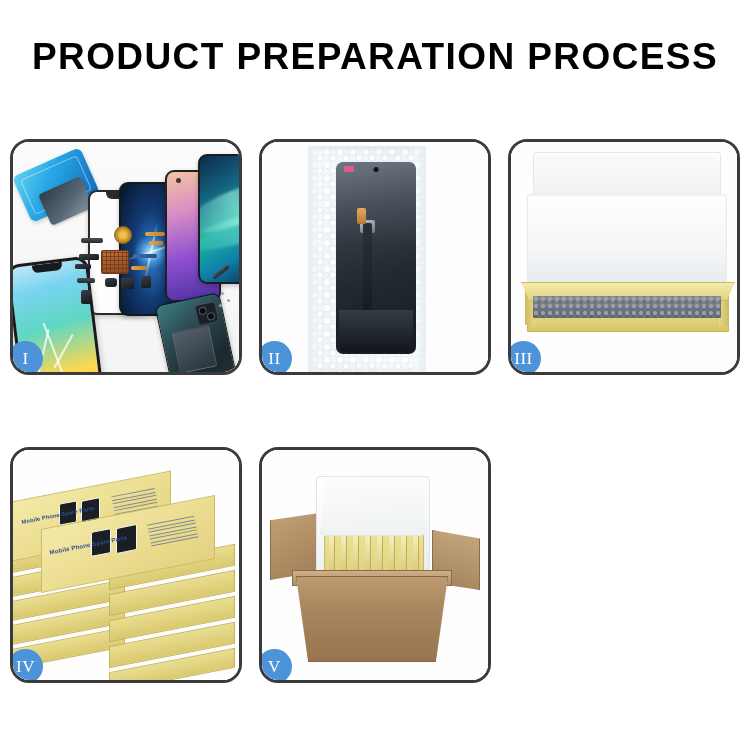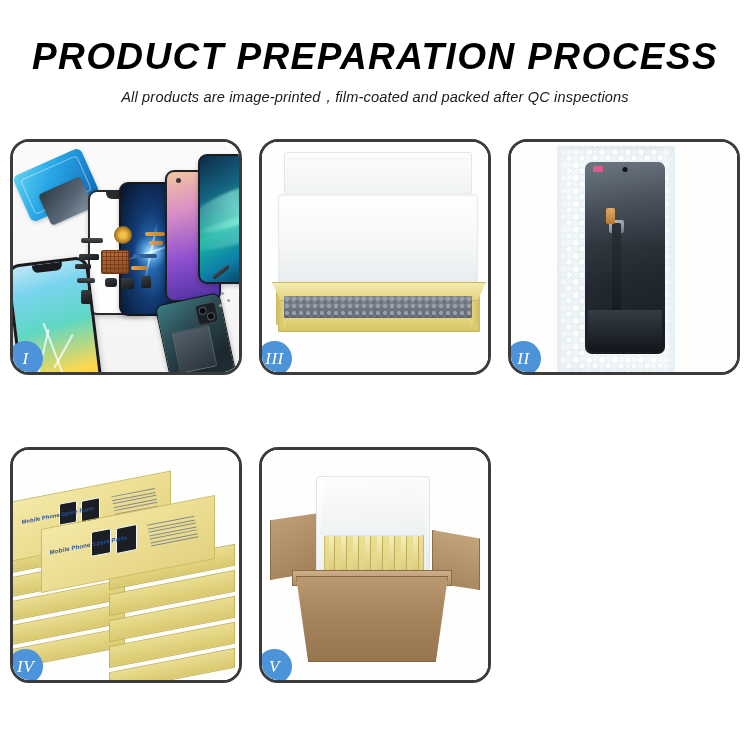--- a/index.html
+++ b/index.html
@@ -1,21 +1,21 @@
 <!DOCTYPE html>
 <html><head>
 <meta charset="utf-8">
 <style>
   html,body{margin:0;padding:0;}
   body{
     width:750px;height:750px;background:#ffffff;
     font-family:"Liberation Sans", sans-serif;
     overflow:hidden;position:relative;
   }
-  .page{position:relative;width:750px;height:577px;font-style:italic;}
+  .page{position:relative;width:750px;height:577px;}
 
   
   .header{position:absolute;left:0;top:0;width:750px;text-align:center;}
   .title{
     margin:0;padding-top:38px;
     font-size:37px;font-weight:700;letter-spacing:1.4px;
     color:#000;line-height:1.05;font-family:"Liberation Sans", sans-serif;
   }
   .subtitle{
     margin:0;padding-top:11px;
@@ -314,21 +314,20 @@
     background:linear-gradient(160deg,rgba(255,255,255,.7),rgba(232,238,241,.35));
     clip-path:polygon(18% 0,100% 22%,88% 100%,0 62%);}
 </style>
 </head>
 <body>
 
 <div class="page">
 
   <div class="header">
     <h1 class="title">PRODUCT PREPARATION PROCESS</h1>
-    <p class="subtitle">All products are image-printed，film-coated and packed after QC inspections</p>
   </div>
 
   <div class="grid">
 
     <div class="panel">
       <div class="stage">
         <div class="p1bg"></div>
 
         <div class="scr scr-blue"></div>
         <div class="scr scr-blue2"></div>
@@ -378,53 +377,53 @@
         <div class="part pt-screw" style="left:214px;top:157px;"></div>
         <div class="part pt-screw" style="left:206px;top:162px;"></div>
         <div class="part pt-bar" style="left:198px;top:128px;width:20px;height:4px;transform:rotate(-38deg);"></div>
 
         <div class="badge">I</div>
       </div>
     </div>
 
     <div class="panel">
       <div class="stage">
-        <div class="p3bg"></div>
-        <div class="lid-back"></div>
-        <div class="foam-sheet"></div>
-        <div class="tray">
-          <div class="tray-front"></div>
-          <div class="tray-sideL"></div>
-          <div class="tray-sideR"></div>
-          <div class="tray-lip"></div>
-          <div class="tray-dark"></div>
-        </div>
-        <div class="badge">III</div>
-      </div>
-    </div>
-
-    <div class="panel">
-      <div class="stage">
         <div class="p2bg"></div>
         <div class="bubblebag">
           <div class="bag-seam"></div>
           <div class="bag-seam r"></div>
         </div>
         <div class="lcd">
           <div class="lcd-top"></div>
           <div class="lcd-pink"></div>
           <div class="lcd-cam"></div>
           <div class="lcd-conn"></div>
           <div class="lcd-cable"></div>
           <div class="lcd-tan" style="left:26%;top:24%;"></div>
           <div class="lcd-tan" style="left:18%;bottom:4%;"></div>
           <div class="lcd-tan" style="right:14%;bottom:4%;"></div>
           <div class="lcd-base"></div>
         </div>
         <div class="badge">II</div>
+      </div>
+    </div>
+
+    <div class="panel">
+      <div class="stage">
+        <div class="p3bg"></div>
+        <div class="lid-back"></div>
+        <div class="foam-sheet"></div>
+        <div class="tray">
+          <div class="tray-front"></div>
+          <div class="tray-sideL"></div>
+          <div class="tray-sideR"></div>
+          <div class="tray-lip"></div>
+          <div class="tray-dark"></div>
+        </div>
+        <div class="badge">III</div>
       </div>
     </div>
 
     <div class="panel">
       <div class="stage">
         <div class="p4bg"></div>
 
         <div class="bx-side" style="left:-2px;top:92px;width:112px;height:18px;"></div>
         <div class="bx-side" style="left:-2px;top:116px;width:112px;height:18px;"></div>
         <div class="bx-side" style="left:-2px;top:140px;width:112px;height:18px;"></div>

